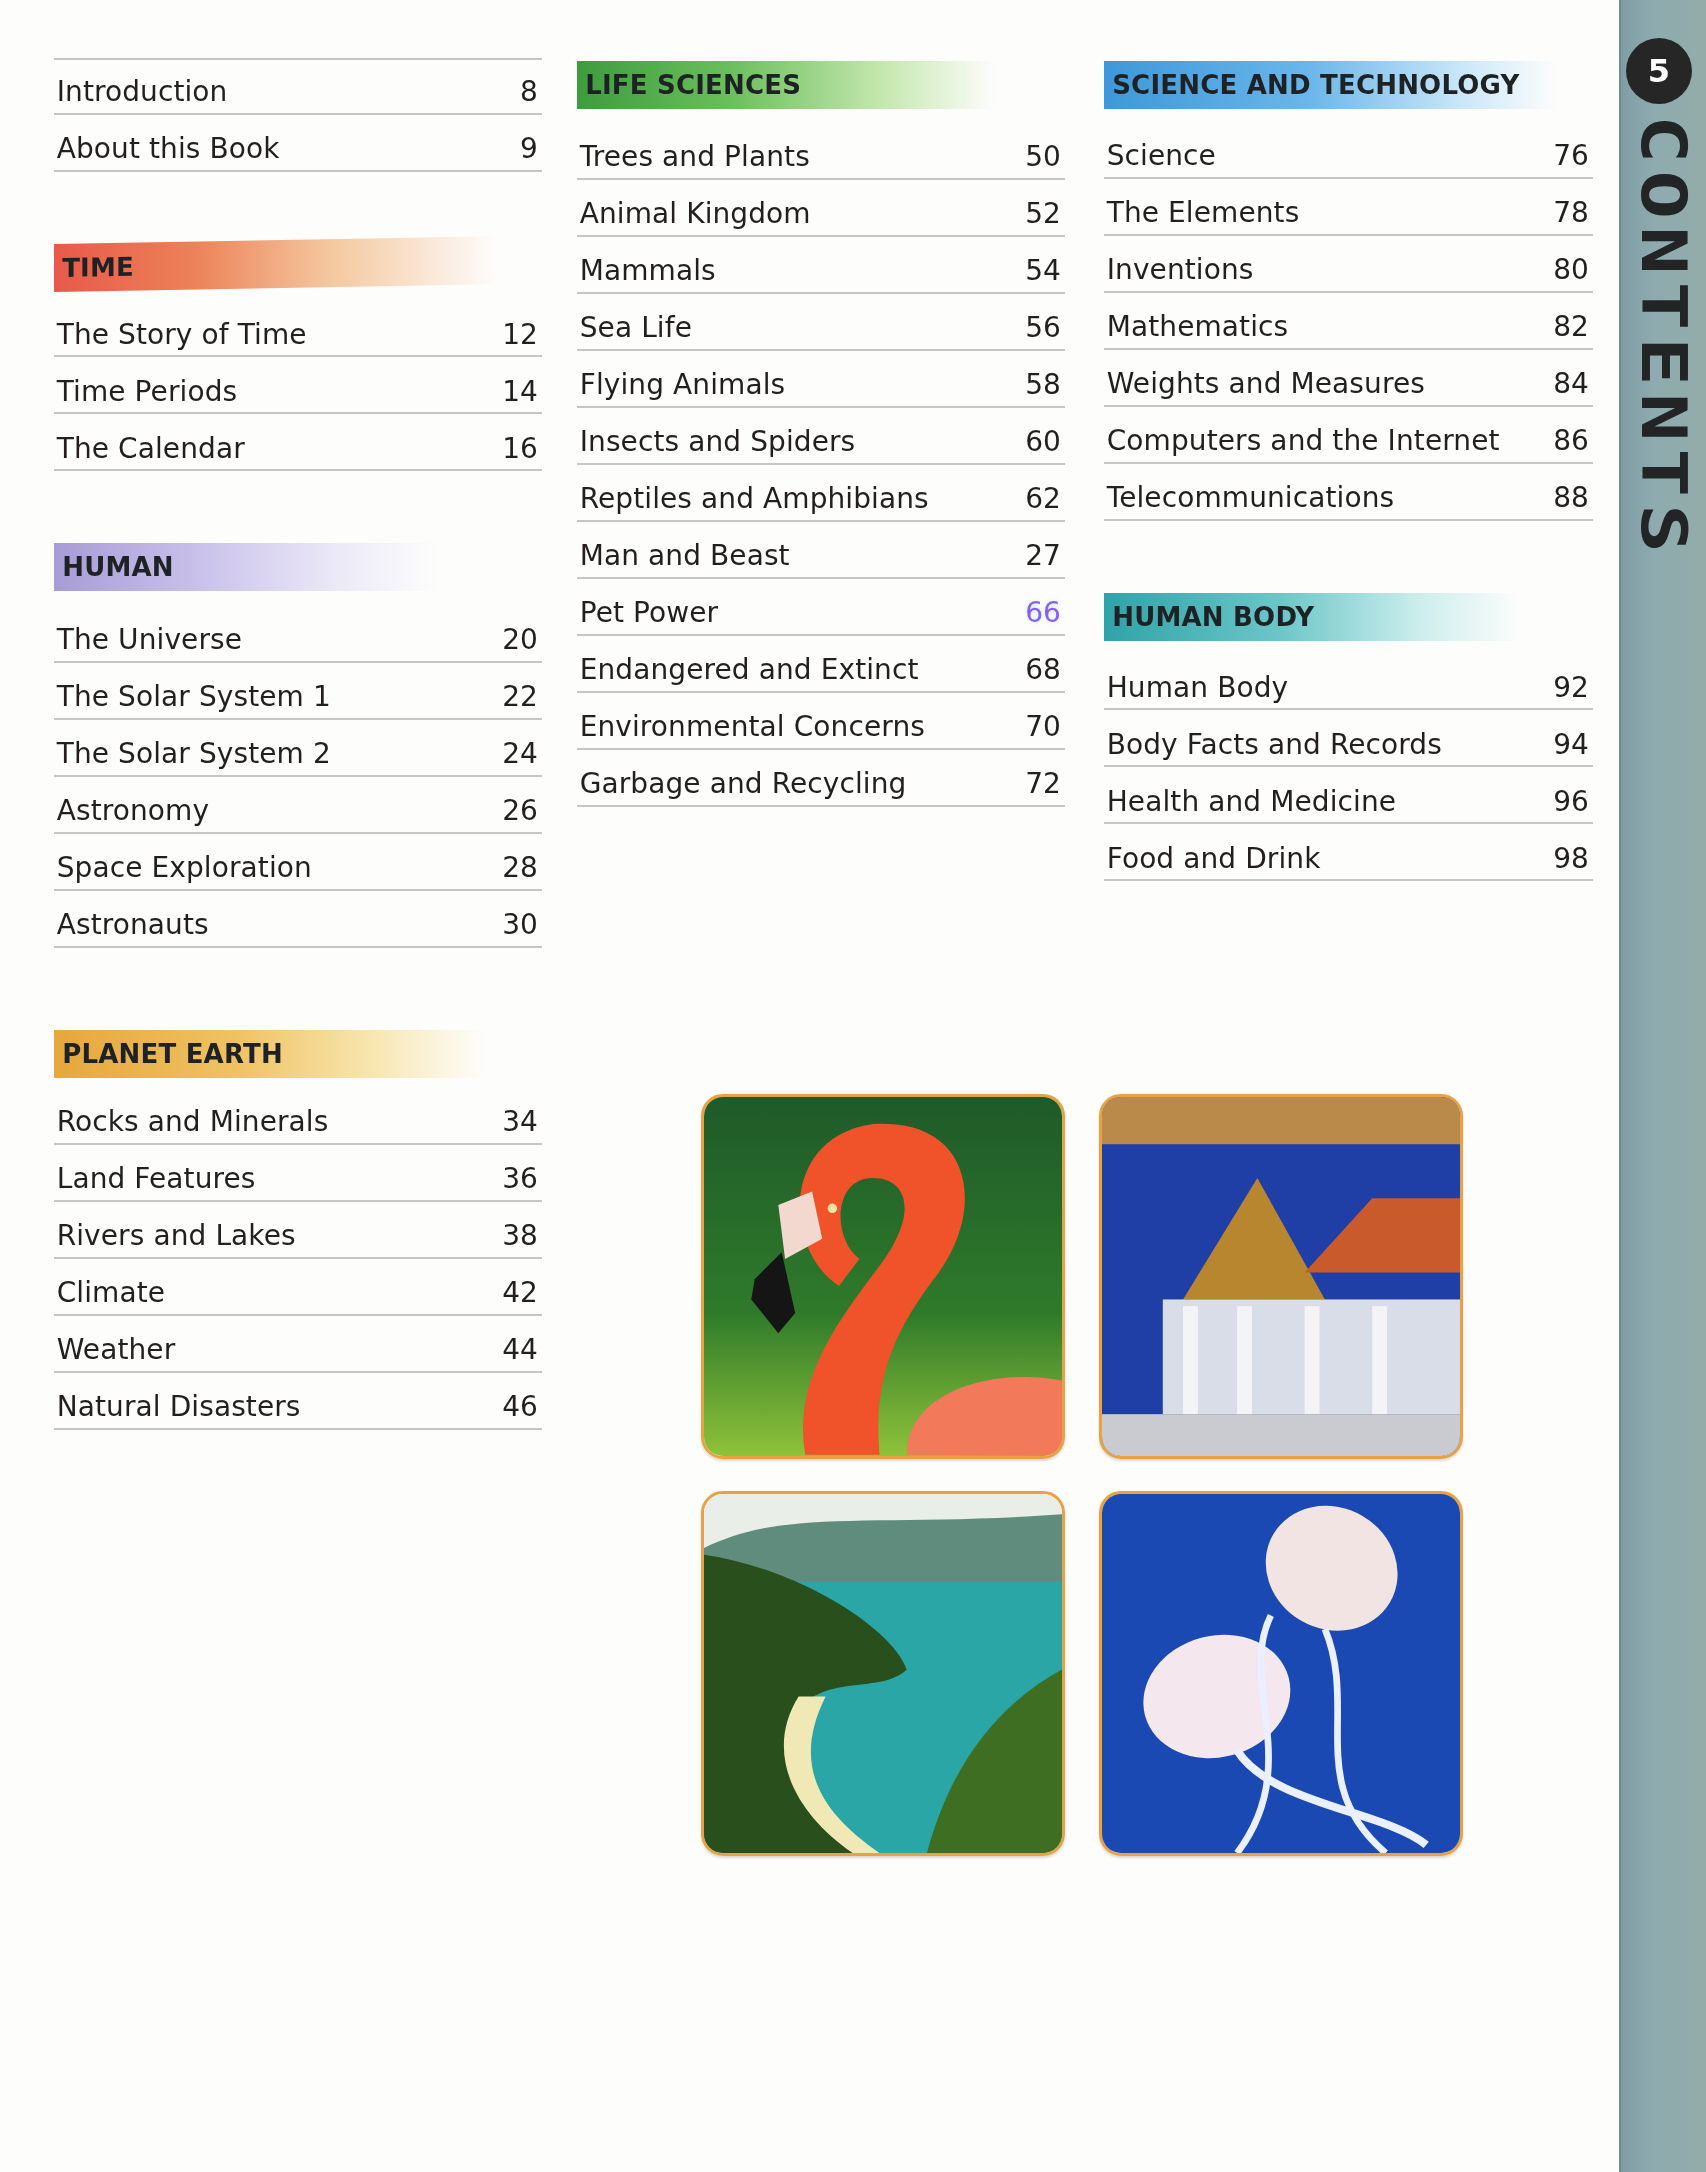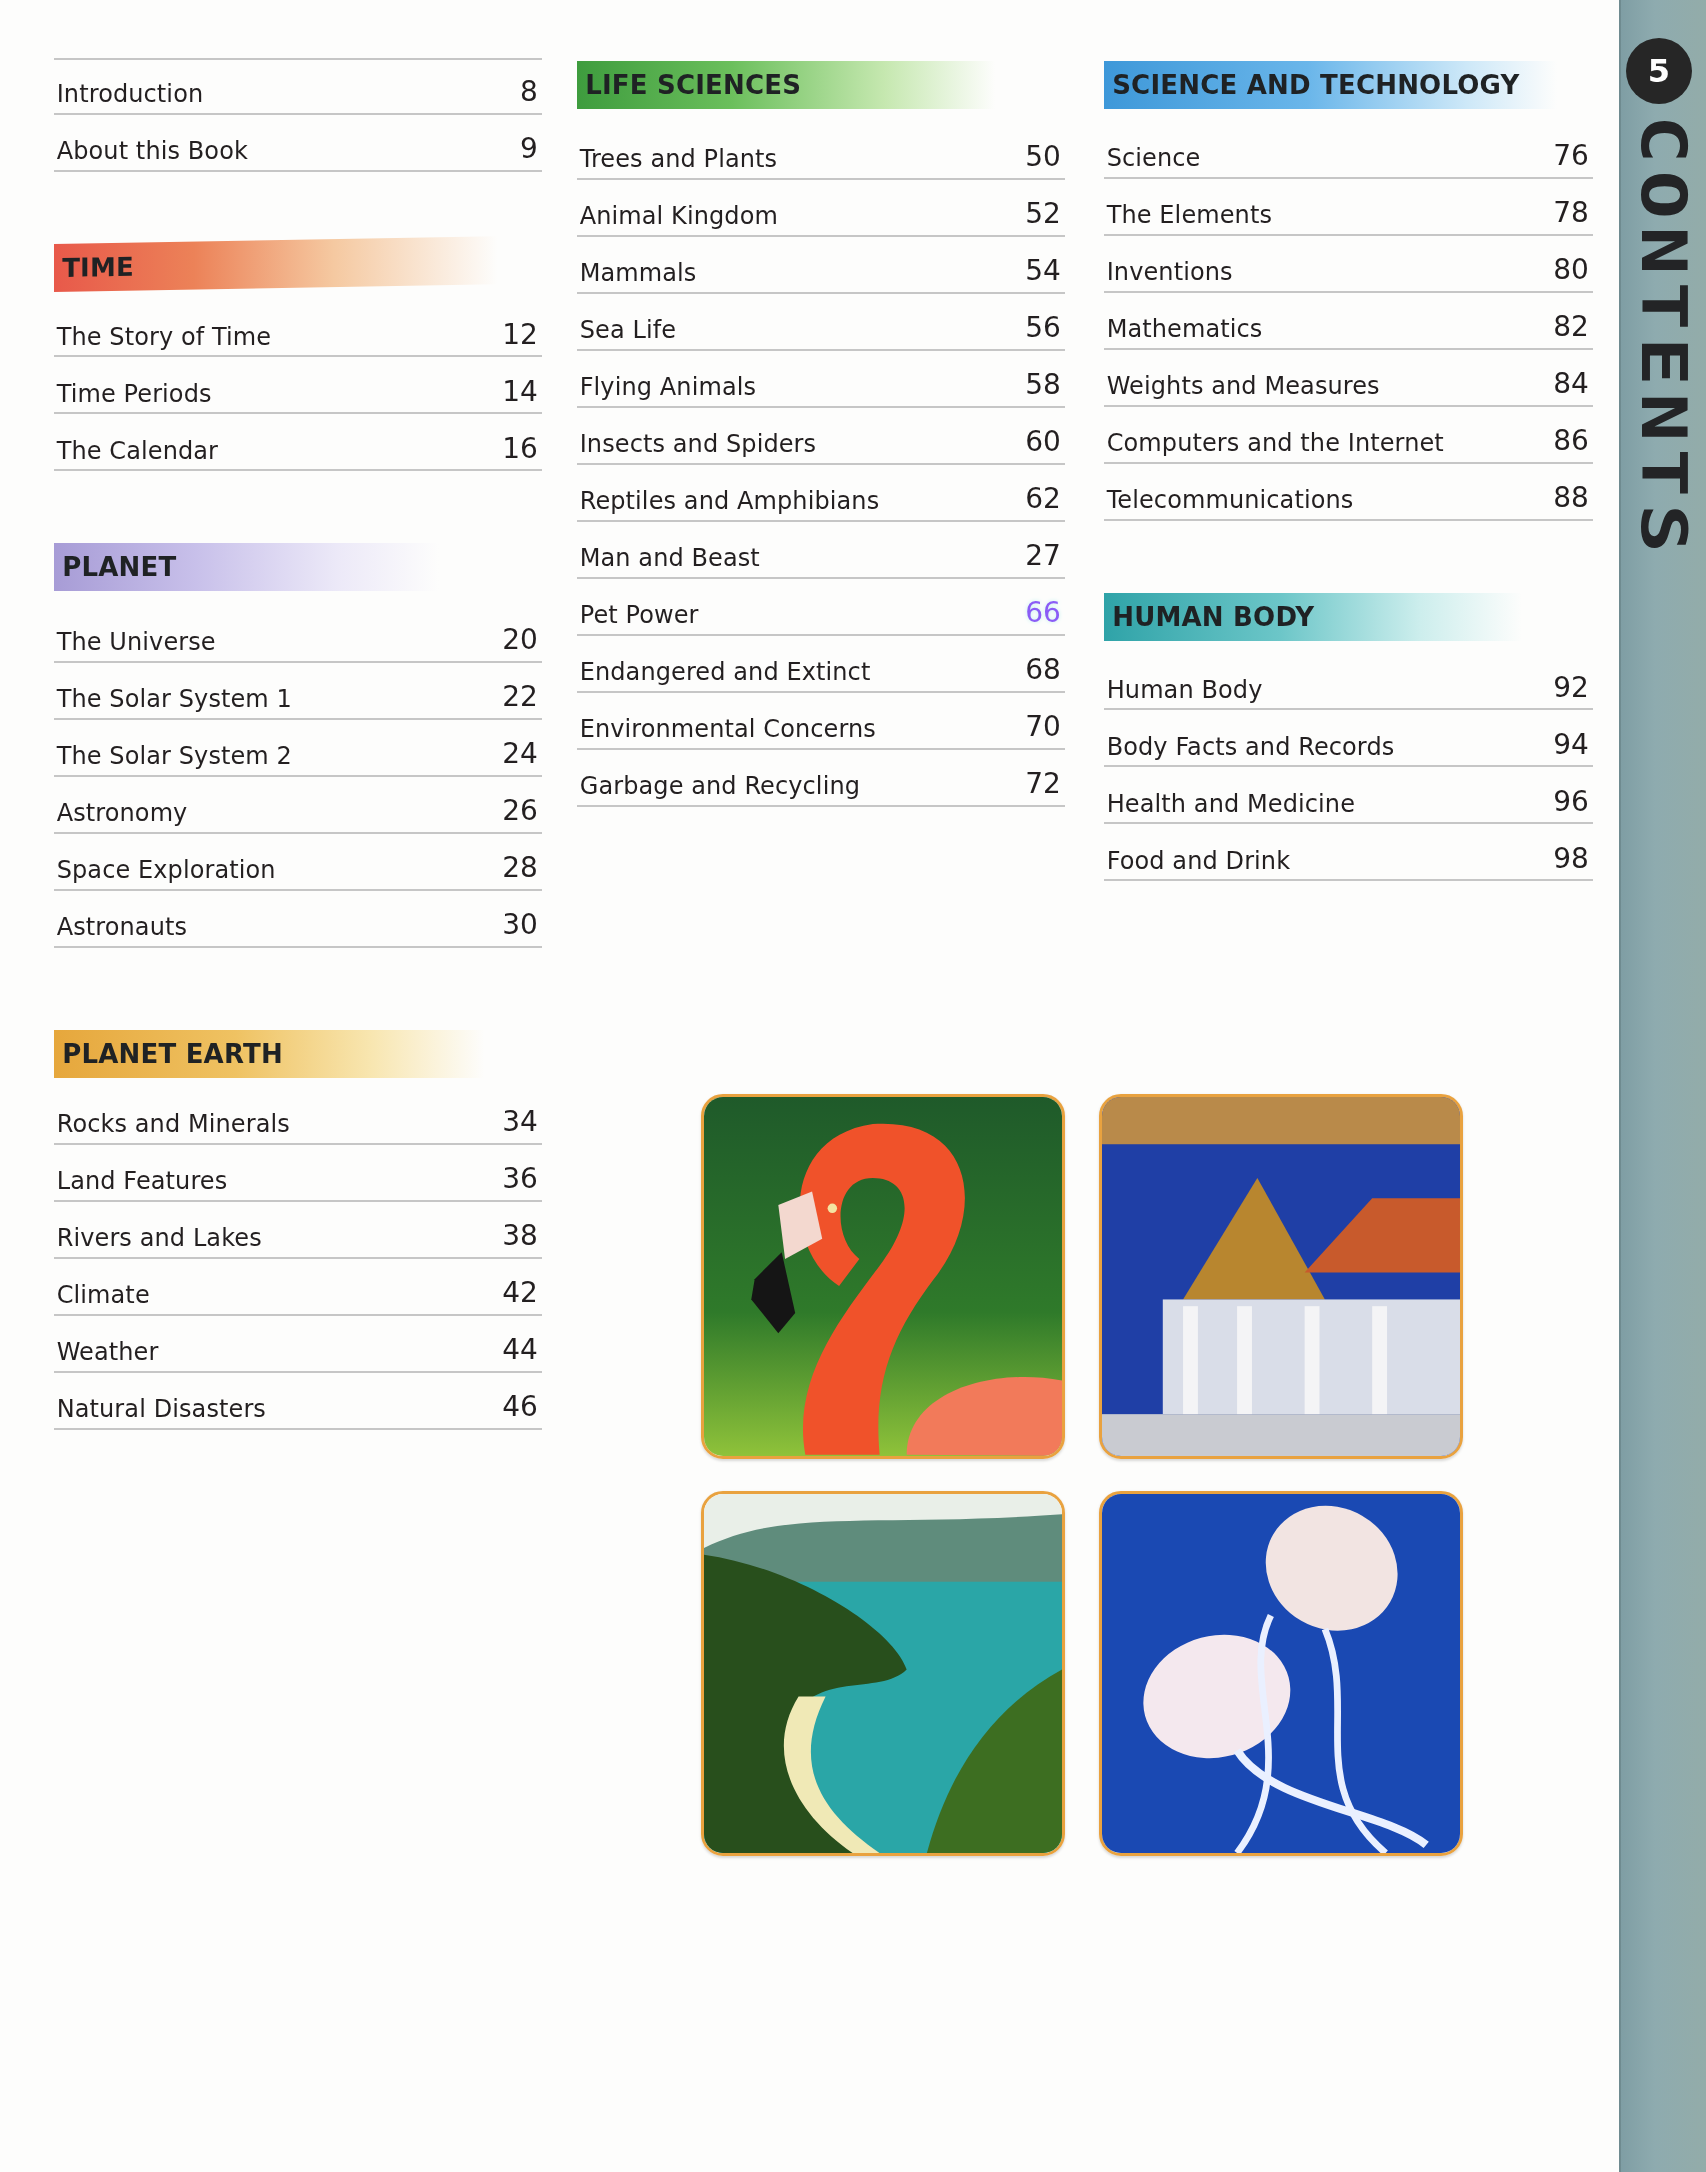--- a/index.html
+++ b/index.html
@@ -13,21 +13,21 @@
   .col-a { left: 54px; width: 488px; }
   .col-b { left: 577px; width: 488px; }
   .col-c { left: 1104px; width: 489px; }
 
   .row {
     position: relative; height: 57px; border-bottom: 2.1px solid #c6c6c6;
     box-sizing: border-box;
   }
   .row .label {
     position: absolute; left: 2.7px; bottom: 6.9px;
-    font-size: 24px; line-height: 1; color: #231f20; white-space: nowrap;
+    font-size: 28px; line-height: 1; color: #231f20; white-space: nowrap;
     letter-spacing: 0.1px;
   }
   .row .page {
     position: absolute; right: 4.1px; bottom: 6.9px;
     font-size: 28px; line-height: 1; color: #231f20;
   }
   .row .page.hl { color: #8b5cf6; text-shadow: 0 0 4.1px #bff0f0; }
   .row.first { border-top: 2.1px solid #c6c6c6; }
 
   .header {
@@ -100,21 +100,21 @@
       <span class="label">Time Periods</span>
       <span class="page">14</span>
     </div>
   <div class="row">
       <span class="label">The Calendar</span>
       <span class="page">16</span>
     </div>
 </div>
 
 <div class="col col-a" style="top:543px;">
-  <div class="header h-space">PLANET</div>
+  <div class="header h-space">HUMAN</div>
   <div style="height:15px"></div>
   <div class="row">
       <span class="label">The Universe</span>
       <span class="page">20</span>
     </div>
   <div class="row">
       <span class="label">The Solar System 1</span>
       <span class="page">22</span>
     </div>
   <div class="row">

